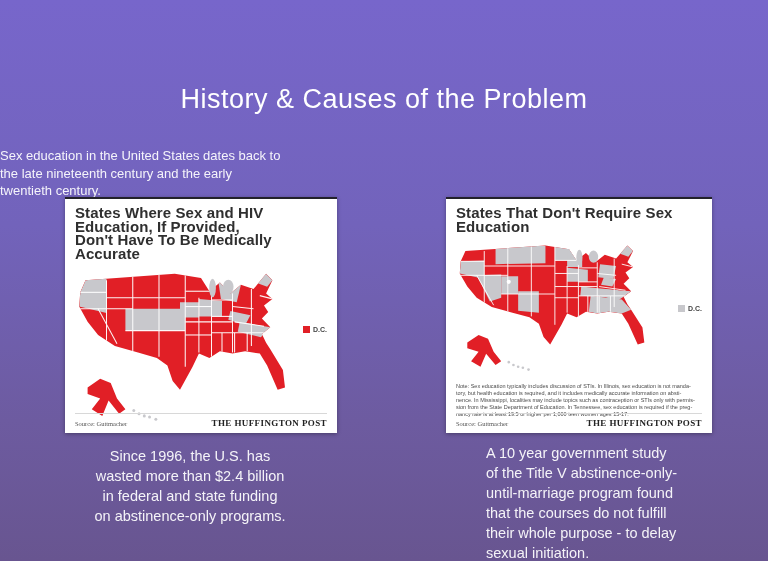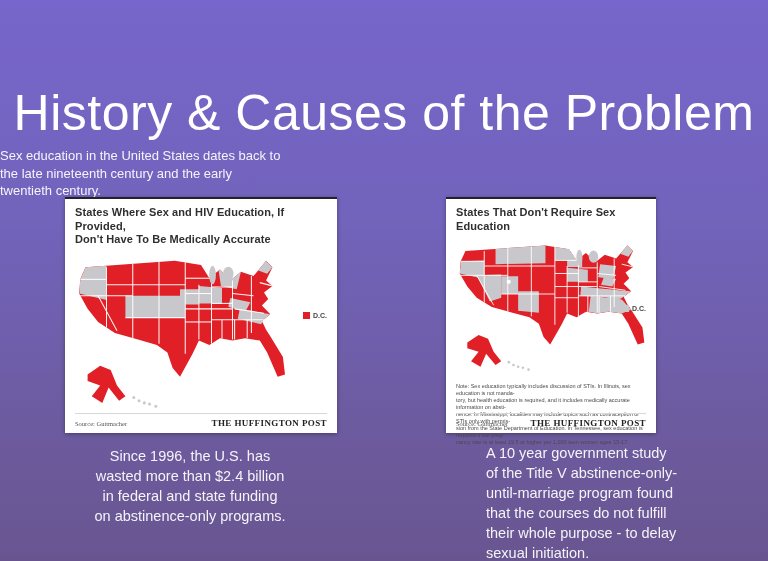--- a/index.html
+++ b/index.html
@@ -4,36 +4,36 @@
 <style>
   html,body{margin:0;padding:0;}
   body{
     width:768px;height:561px;overflow:hidden;position:relative;
     font-family:"Liberation Sans",sans-serif;
     background:linear-gradient(180deg,#7766cb 0%,#7263bb 40%,#6d5ba0 75%,#685590 100%);
   }
   .pre{white-space:pre-line;}
   .slide-title{
     position:absolute;top:84px;left:0;right:0;text-align:center;
-    color:#ffffff;font-size:50px;font-weight:500;letter-spacing:0.5px;margin:0;
+    color:#ffffff;font-size:27px;font-weight:500;letter-spacing:0.5px;margin:0;
   }
   .slide-subtitle{
     position:absolute;top:147px;left:0;right:0;
     color:rgba(255,255,255,0.93);font-size:13px;line-height:17.5px;
   }
   .card{
     position:absolute;top:197px;background:#ffffff;
     border-top:2px solid #23222b;
     box-shadow:0 1px 4px rgba(0,0,0,0.35);
     box-sizing:border-box;padding:7px 10px 26px 10px;
   }
   .card-left{left:65px;width:272px;height:236px;}
-  .card-right{left:446px;width:210px;height:236px;}
+  .card-right{left:446px;width:266px;height:236px;}
   .card-title{
-    color:#2f2f2f;font-weight:bold;font-size:11px;line-height:13.5px;letter-spacing:0.1px;
+    color:#2f2f2f;font-weight:bold;font-size:15px;line-height:13.5px;letter-spacing:0.1px;
   }
   .map-wrap{position:relative;margin-top:5px;}
   .map-wrap svg{display:block;}
   .legend{
     position:absolute;right:0;display:flex;align-items:center;gap:3px;
     font-size:7px;color:#444;font-weight:bold;
   }
   .legend-left{top:37%;}
   .legend-right{top:48%;}
   .swatch{width:7px;height:7px;display:inline-block;}

